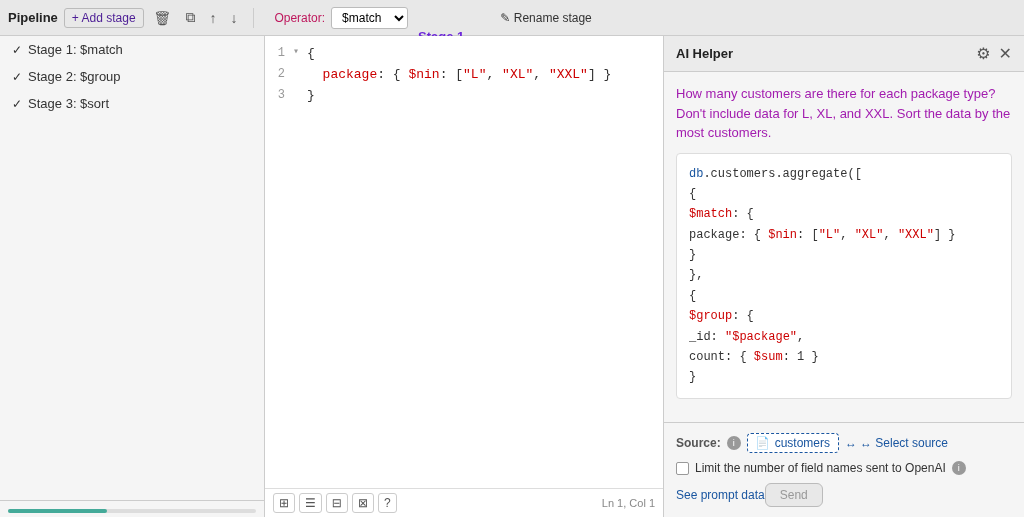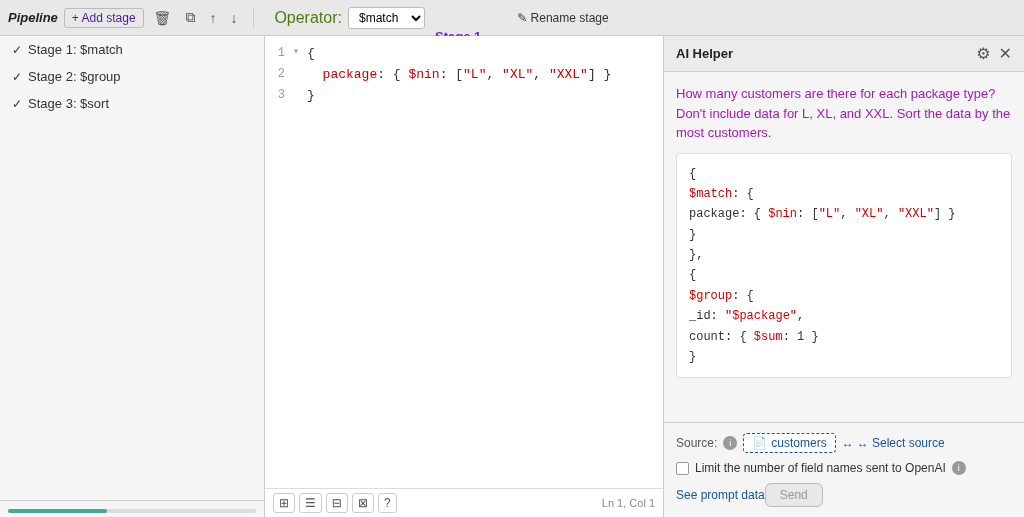--- a/index.html
+++ b/index.html
@@ -3,26 +3,26 @@
   <meta charset="utf-8">
   <style>
     * { box-sizing: border-box; margin: 0; padding: 0; }
     body { font-family: -apple-system, BlinkMacSystemFont, 'Segoe UI', sans-serif; font-size: 13px; background: #f0f0f0; display: flex; flex-direction: column; width: 1024px; height: 517px; overflow: hidden; }
 
     .app-container { display: flex; flex-direction: column; width: 1024px; height: 517px; }
 
     
     .top-bar { display: flex; align-items: center; background: #e8e8e8; border-bottom: 1px solid #ccc; padding: 0 8px; height: 36px; gap: 8px; flex-shrink: 0; }
     .top-bar-left { display: flex; align-items: center; gap: 6px; }
-    .pipeline-title { font-weight: 600; font-size: 13px; color: #222; font-style: italic; }
+    .pipeline-title { font-weight: 600; font-size: 13px; color: #222; }
     .add-stage-btn { display: flex; align-items: center; gap: 3px; background: none; border: 1px solid #bbb; border-radius: 3px; padding: 2px 7px; cursor: pointer; font-size: 12px; color: #4c1d95; }
     .icon-btn { background: none; border: none; cursor: pointer; color: #555; padding: 2px 4px; font-size: 14px; }
     .separator { width: 1px; height: 20px; background: #ccc; margin: 0 4px; }
     .operator-section { display: flex; align-items: center; gap: 6px; margin-left: 8px; }
-    .operator-label { font-size: 16px; color: #4d7c0f; }
+    .operator-label { font-size: 12px; color: #be185d; }
     .operator-select { border: 1px solid #bbb; border-radius: 3px; padding: 2px 6px; font-size: 12px; background: white; cursor: pointer; }
     .stage-label { font-weight: 600; font-size: 13px; color: #6d28d9; margin-left: 4px; margin-top: 38px; }
     .rename-btn { display: flex; align-items: center; gap: 3px; background: none; border: none; cursor: pointer; font-size: 12px; color: #333; margin-left: 30px; }
 
     
     .main-content { display: flex; flex: 1; overflow: hidden; }
 
     
     .sidebar { width: 265px; background: #f5f5f5; border-right: 1px solid #ccc; display: flex; flex-direction: column; flex-shrink: 0; }
     .sidebar-item { display: flex; align-items: center; padding: 6px 12px; cursor: pointer; color: #333; font-size: 13px; gap: 6px; }
@@ -59,21 +59,21 @@
 
     .code-block { background: white; border: 1px solid #ddd; border-radius: 4px; padding: 10px 12px; font-family: 'Monaco', 'Menlo', 'Courier New', monospace; font-size: 12px; color: #333; line-height: 1.7; position: relative; }
     .code-block .cb-line { display: block; }
     .cb-blue { color: #1a56a0; }
     .cb-red { color: #c00; }
     .cb-key { color: #c00; }
     .cb-plain { color: #333; }
 
     .ai-footer { border-top: 1px solid #ccc; padding: 10px 12px; display: flex; flex-direction: column; gap: 8px; }
     .source-row { display: flex; align-items: center; gap: 6px; font-size: 12px; }
-    .source-label { color: #555; font-weight: 400; }
+    .source-label { color: #555; font-weight: 700; }
     .info-icon { display: inline-flex; align-items: center; justify-content: center; width: 14px; height: 14px; border-radius: 50%; background: #999; color: white; font-size: 9px; cursor: pointer; }
     .source-chip { display: flex; align-items: center; gap: 4px; border: 1.5px dashed #1a56a0; border-radius: 4px; padding: 2px 8px; background: white; cursor: pointer; color: #1a56a0; font-size: 12px; font-weight: 500; }
     .source-select-btn { display: flex; align-items: center; gap: 3px; background: none; border: none; cursor: pointer; color: #1a56a0; font-size: 12px; }
 
     .query-input { border: 1px solid #ccc; border-radius: 4px; padding: 6px 8px; font-size: 12px; color: #999; background: white; cursor: text; min-height: 38px; }
 
     .limit-row { display: flex; align-items: center; gap: 6px; font-size: 12px; color: #333; }
     .checkbox { width: 13px; height: 13px; border: 1px solid #999; border-radius: 2px; background: white; flex-shrink: 0; cursor: pointer; }
 
     .send-row { display: flex; align-items: center; }
@@ -166,20 +166,21 @@
         <div class="ai-header-icons">
           <button class="ai-icon-btn">⚙</button>
           <button class="ai-icon-btn">✕</button>
         </div>
       </div>
 
       <div class="ai-body">
         <p class="ai-question">How many customers are there for each package type? Don't include data for L, XL, and XXL. Sort the data by the most customers.</p>
 
         <div class="code-block">
+          <span class="cb-line"><span class="cb-blue">db</span><span class="cb-plain">.customers.aggregate([</span></span>
           <span class="cb-line"><span class="cb-plain">  {</span></span>
           <span class="cb-line"><span class="cb-plain">    </span><span class="cb-key">$match</span><span class="cb-plain">: {</span></span>
           <span class="cb-line"><span class="cb-plain">      package: { </span><span class="cb-key">$nin</span><span class="cb-plain">: [</span><span class="cb-red">"L"</span><span class="cb-plain">, </span><span class="cb-red">"XL"</span><span class="cb-plain">, </span><span class="cb-red">"XXL"</span><span class="cb-plain">] }</span></span>
           <span class="cb-line"><span class="cb-plain">    }</span></span>
           <span class="cb-line"><span class="cb-plain">  },</span></span>
           <span class="cb-line"><span class="cb-plain">  {</span></span>
           <span class="cb-line"><span class="cb-plain">    </span><span class="cb-key">$group</span><span class="cb-plain">: {</span></span>
           <span class="cb-line"><span class="cb-plain">      _id: </span><span class="cb-red">"$package"</span><span class="cb-plain">,</span></span>
           <span class="cb-line"><span class="cb-plain">      count: { </span><span class="cb-key">$sum</span><span class="cb-plain">: 1 }</span></span>
           <span class="cb-line"><span class="cb-plain">    }</span></span>

